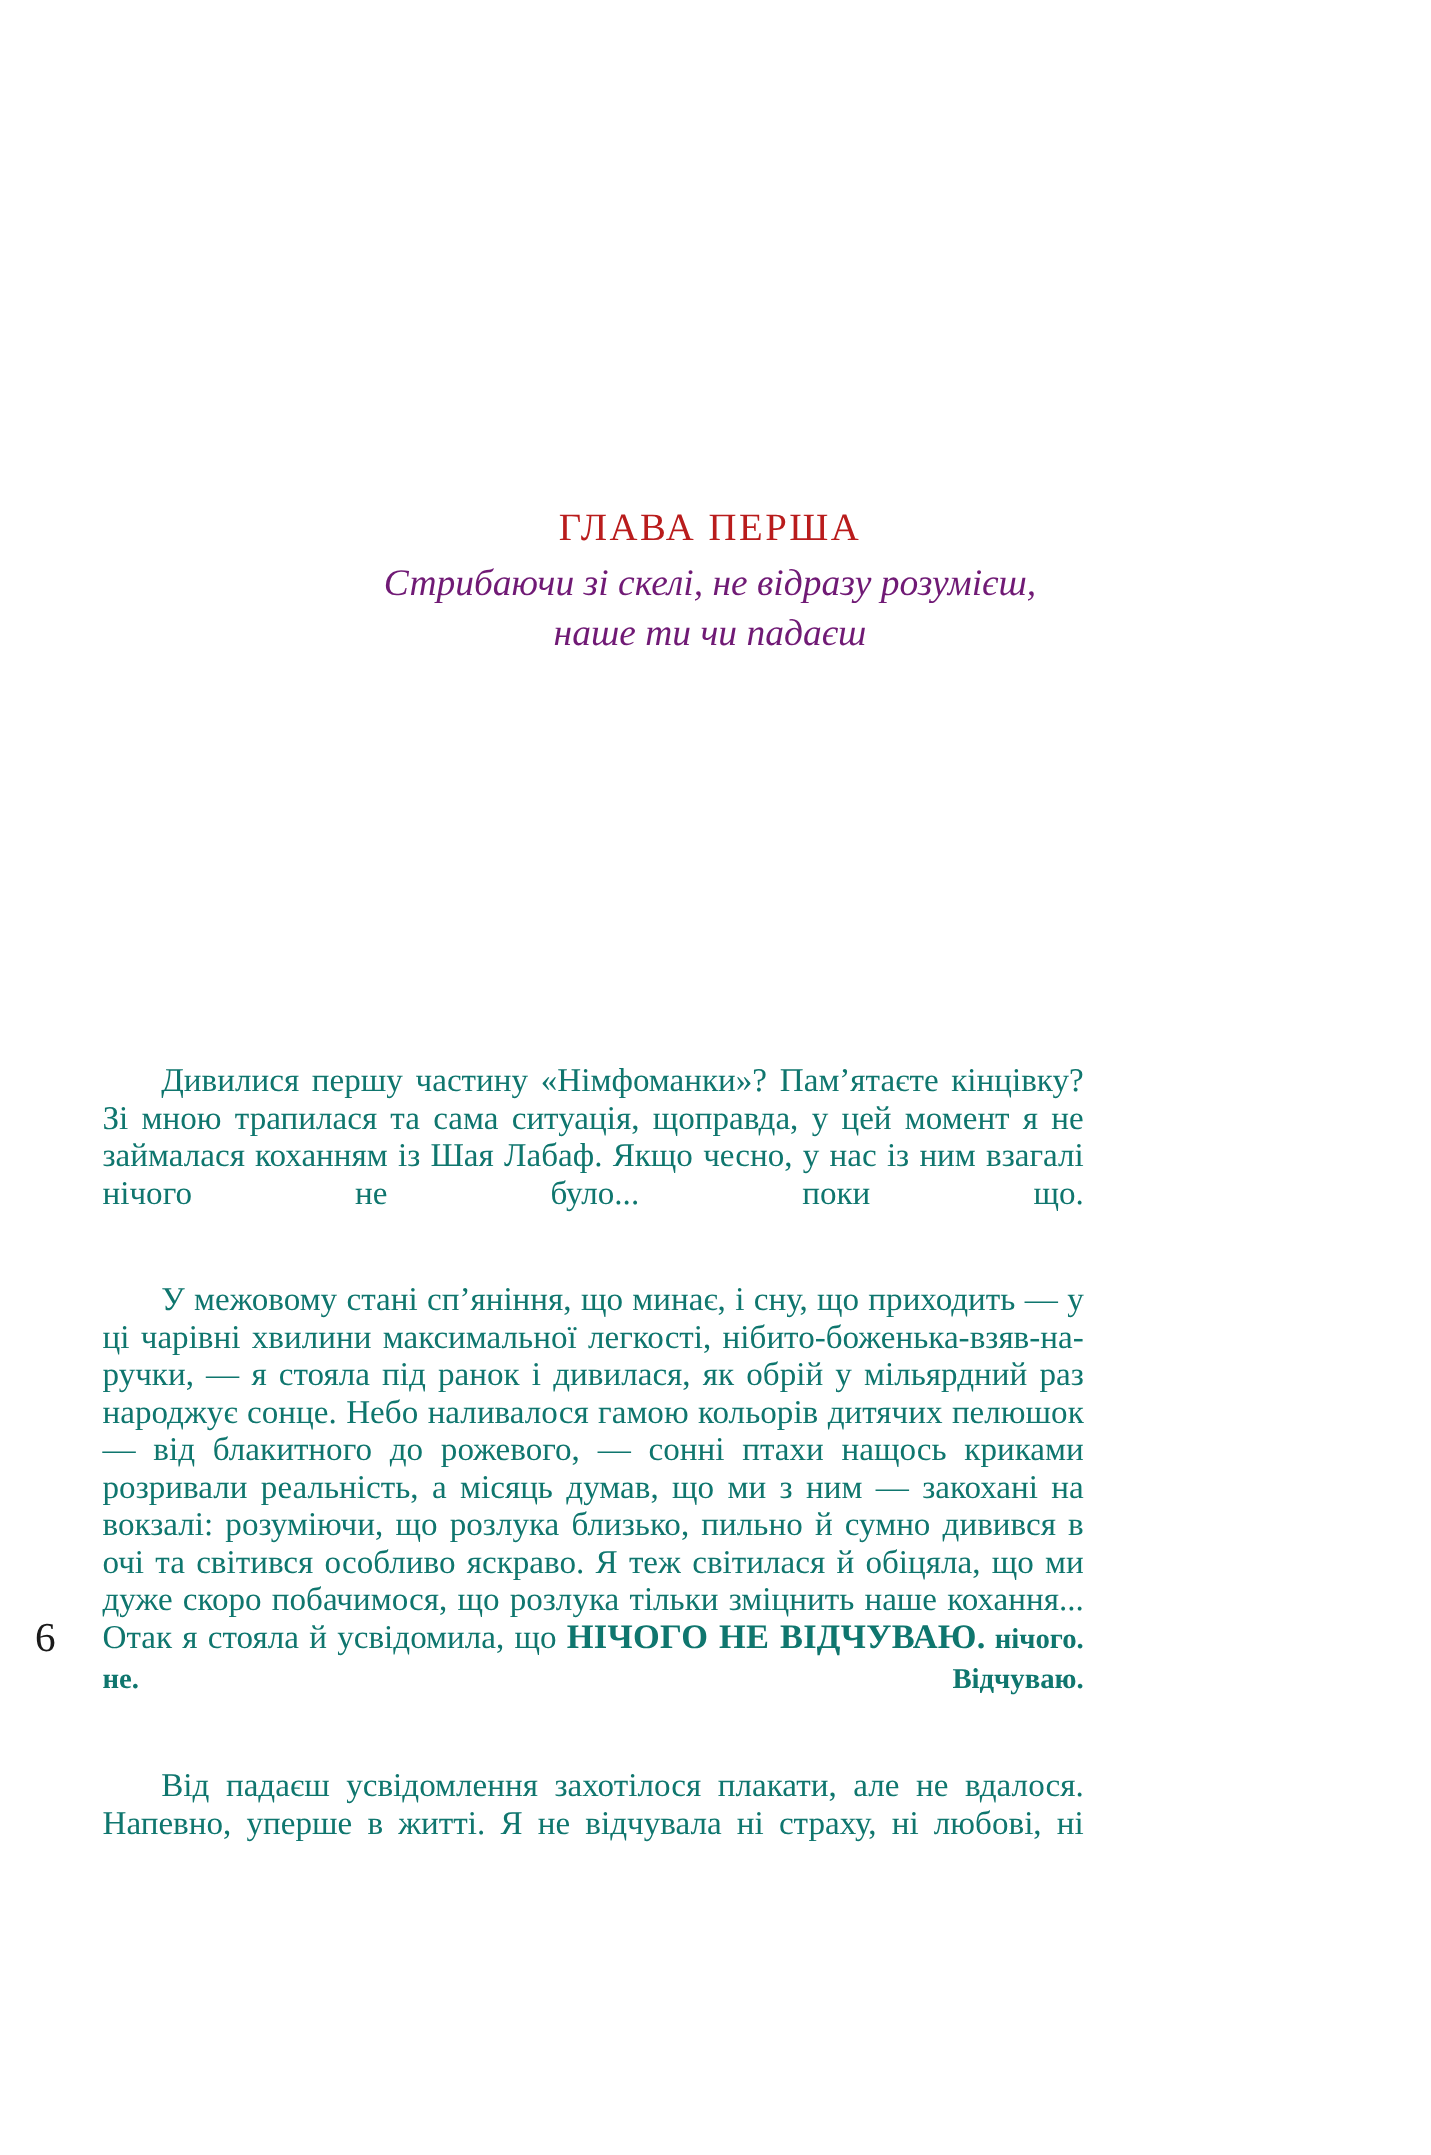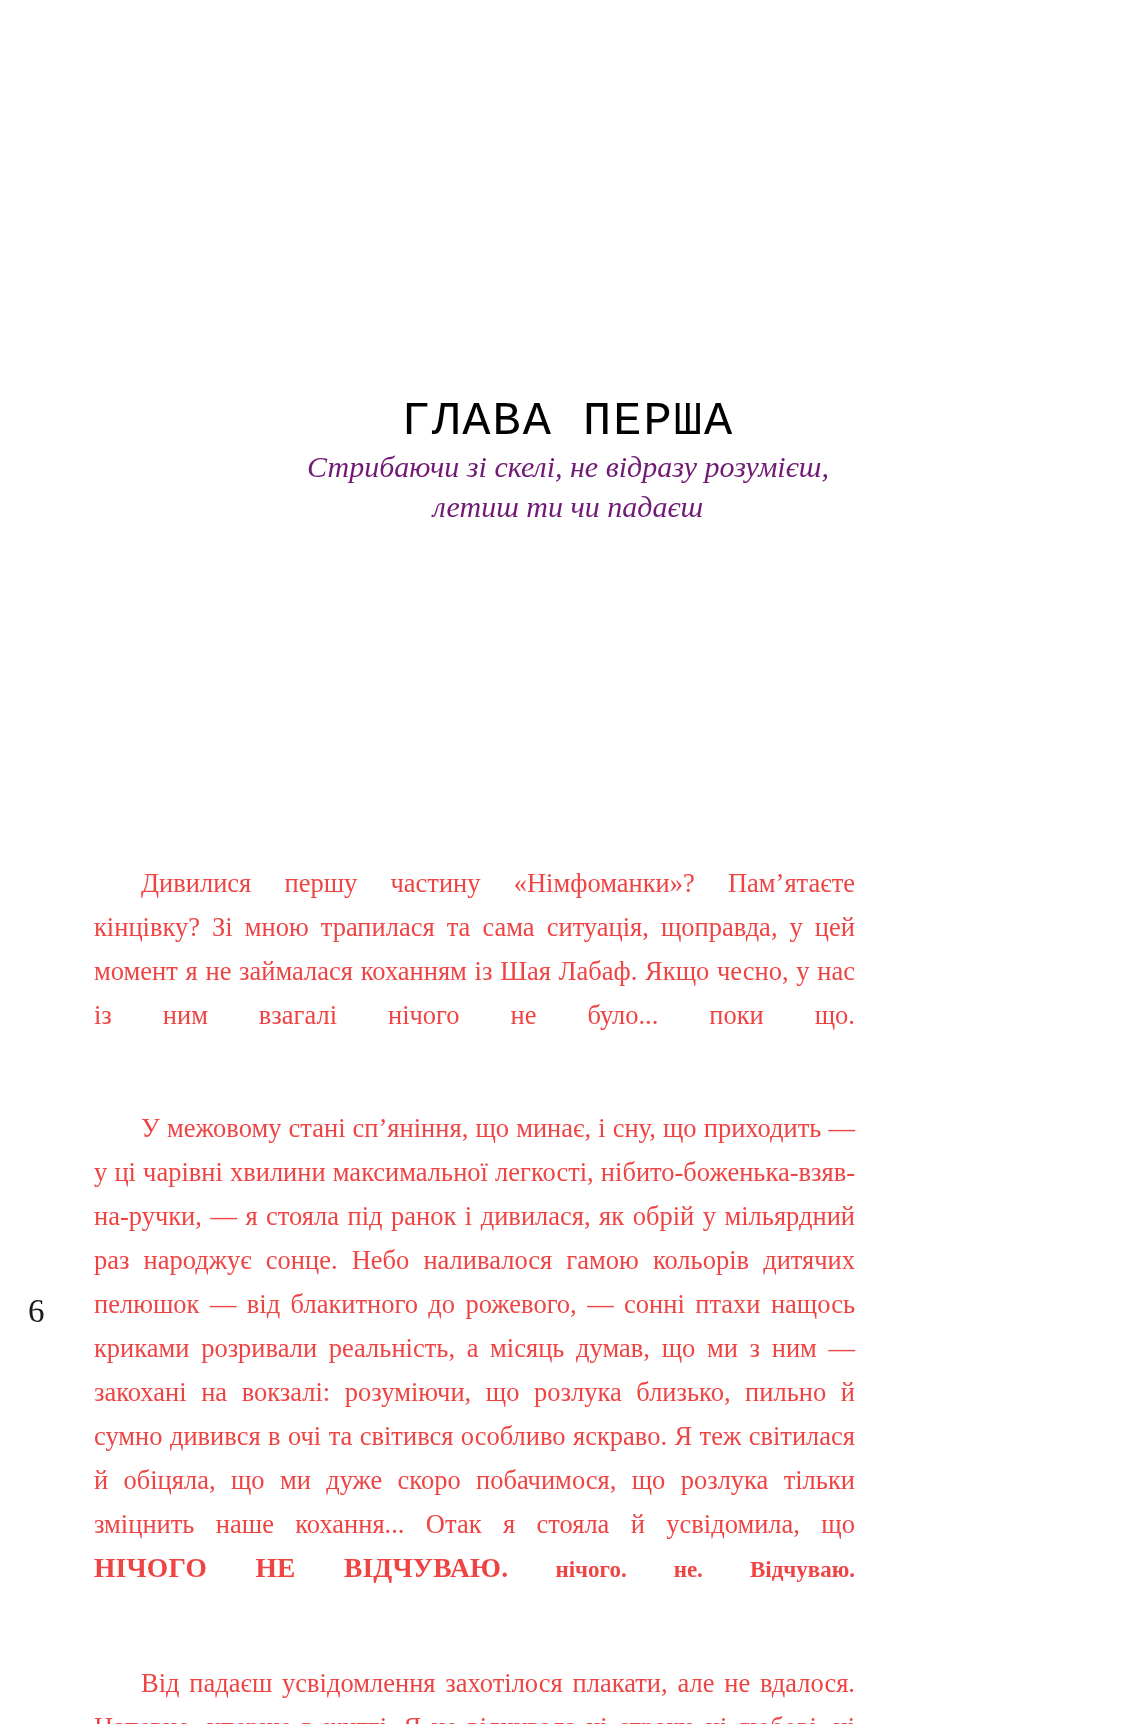--- a/index.html
+++ b/index.html
@@ -26,25 +26,25 @@
   
   .chapter-head {
     position: absolute;
     left: 78px;
     top: 400px;
     width: 990px;
     text-align: center;
   }
 
   .chapter-title {
-    font-family: Liberation Mono, monospace;
-    font-size: 47px;
+    font-family: Liberation Serif, serif;
+    font-size: 31px;
     letter-spacing: 2.0px;
     line-height: 44px;
-    color: #000000;
+    color: #b91c1c;
     font-weight: 400;
     white-space: nowrap;
     margin-left: -10px;
   }
 
   .chapter-subtitle {
     font-family: "Liberation Serif", "DejaVu Serif", serif;
     font-style: italic;
     font-size: 30px;
     line-height: 40px;
@@ -60,25 +60,25 @@
   
   .body-col {
     position: absolute;
     left: 78px;
     top: 845px;
     width: 793px;
   }
 
   .para {
     font-size: 26.5px;
-    line-height: 44px;
+    line-height: 30px;
     text-align: justify;
     text-justify: inter-word;
-    color: #ef4444;
-    margin: 16px;
+    color: #0f766e;
+    margin: 4px;
     hyphens: none;
   }
   .para + .para {
     margin-top: 25px;
     font-family: Liberation Serif, serif;
   }
   .para .indent {
     display: inline-block;
     width: 47px;
   }
@@ -113,21 +113,21 @@
 </style>
 </head>
 <body>
 
 <div class="page">
 
   <div class="chapter-head">
     <div class="chapter-title">ГЛАВА ПЕРША</div>
     <div class="chapter-subtitle">
       <span class="sub-line">Стрибаючи зі скелі, не відразу розумієш,</span>
-      <span class="sub-line">летиш ти чи падаєш</span>
+      <span class="sub-line">наше ти чи падаєш</span>
     </div>
   </div>
 
   <div class="body-col">
 
     <p class="para"><span class="indent"></span><span>Дивилися першу частину «Німфоманки»? Пам’ятаєте кінцівку? Зі мною трапилася та сама ситуація, щоправда, у цей момент я не займалася коханням із Шая Лабаф. Якщо чесно, у нас із ним взагалі нічого не було... поки що.</span></p>
 
     <p class="para"><span class="indent"></span><span>У межовому стані сп’яніння, що минає, і сну, що приходить — у ці чарівні хвилини максимальної легкості, нібито-боженька-взяв-на-ручки, — я стояла під ранок і дивилася, як обрій у мільярдний раз народжує сонце. Небо наливалося гамою кольорів дитячих пелюшок — від блакитного до рожевого, — сонні птахи нащось криками розривали реальність, а місяць думав, що ми з ним — закохані на вокзалі: розуміючи, що розлука близько, пильно й сумно дивився в очі та світився особливо яскраво. Я теж світилася й обіцяла, що ми дуже скоро побачимося, що розлука тільки зміцнить наше кохання... Отак я стояла й усвідомила, що </span><span class="shout-caps">НІЧОГО НЕ ВІДЧУВАЮ.</span><span class="shout-small"> нічого. не. Відчуваю.</span></p>
 
     <p class="para"><span class="indent"></span><span>Від падаєш усвідомлення захотілося плакати, але не вдалося. Напевно, уперше в житті. Я не відчувала ні страху, ні любові, ні</span></p>

